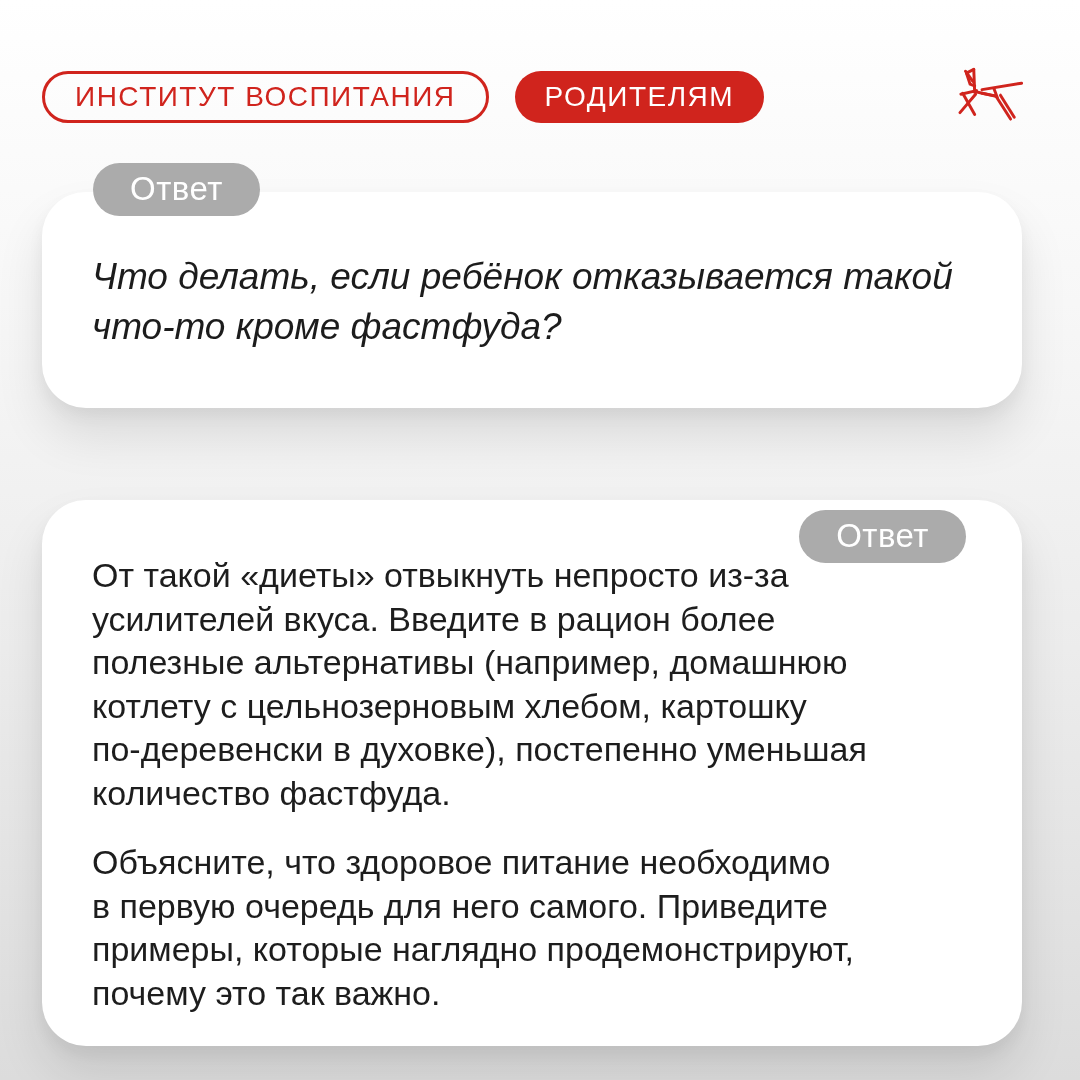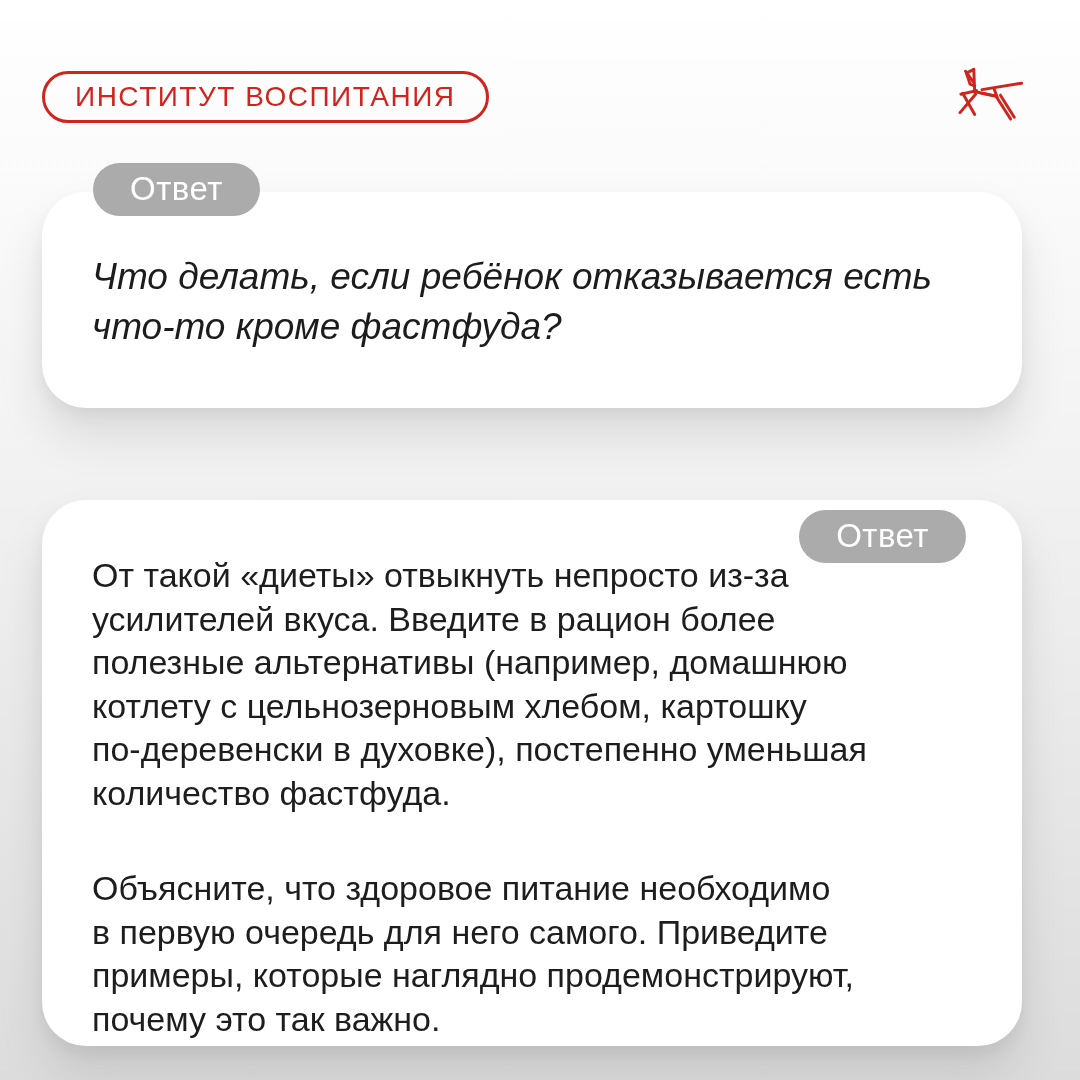--- a/index.html
+++ b/index.html
@@ -82,49 +82,50 @@
     height:546px;
     padding:54px 44px 0 50px;
   }
   .answer-text p{
     margin:0;
     font-size:34px;
     line-height:1.28;
     color:#1d1d1d;
     white-space:pre-line;
   }
-  .answer-text p + p{margin-top:52px;}
+  .answer-text p + p{margin-top:26px;}
 </style>
 </head>
 <body>
 
 <div class="page">
 
   <div class="header">
     <div class="pill pill-outline">ИНСТИТУТ ВОСПИТАНИЯ</div>
+    <div class="pill pill-filled">РОДИТЕЛЯМ</div>
     <svg class="logo" viewBox="0 0 100 90" fill="none" stroke="#d0241d" stroke-width="3.2" stroke-linecap="round">
       <path d="M19 17 L27 28"></path>
       <path d="M20 19 L28 15"></path>
       <path d="M28 15 L29 40"></path>
       <path d="M20 19 L24 31 L29 33"></path>
       <path d="M14 42 L31 38"></path>
       <path d="M16 41 L29 64"></path>
       <path d="M30 42 L13 62"></path>
       <path d="M29 39 L51 44"></path>
       <path d="M37 37 L80 30"></path>
       <path d="M50 36 L53 44 L37 41"></path>
       <path d="M52 44 L68 69"></path>
       <path d="M57 43 L72 67"></path>
     </svg>
   </div>
 
   <div class="badge badge-question">Ответ</div>
 
   <div class="card question-card">
-    <div class="question-text">Что делать, если ребёнок отказывается есть
+    <div class="question-text">Что делать, если ребёнок отказывается такой
 что-то кроме фастфуда?</div>
   </div>
 
   <div class="badge badge-answer">Ответ</div>
 
   <div class="card answer-card">
     <div class="answer-text">
       <p>От такой «диеты» отвыкнуть непросто из-за
 усилителей вкуса. Введите в рацион более
 полезные альтернативы (например, домашнюю

